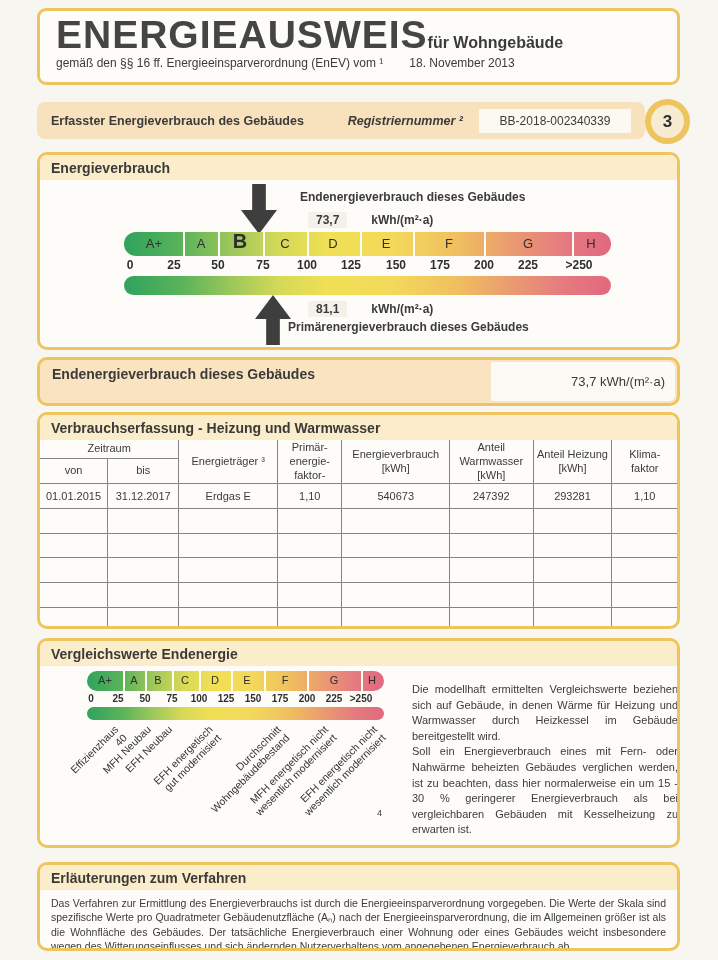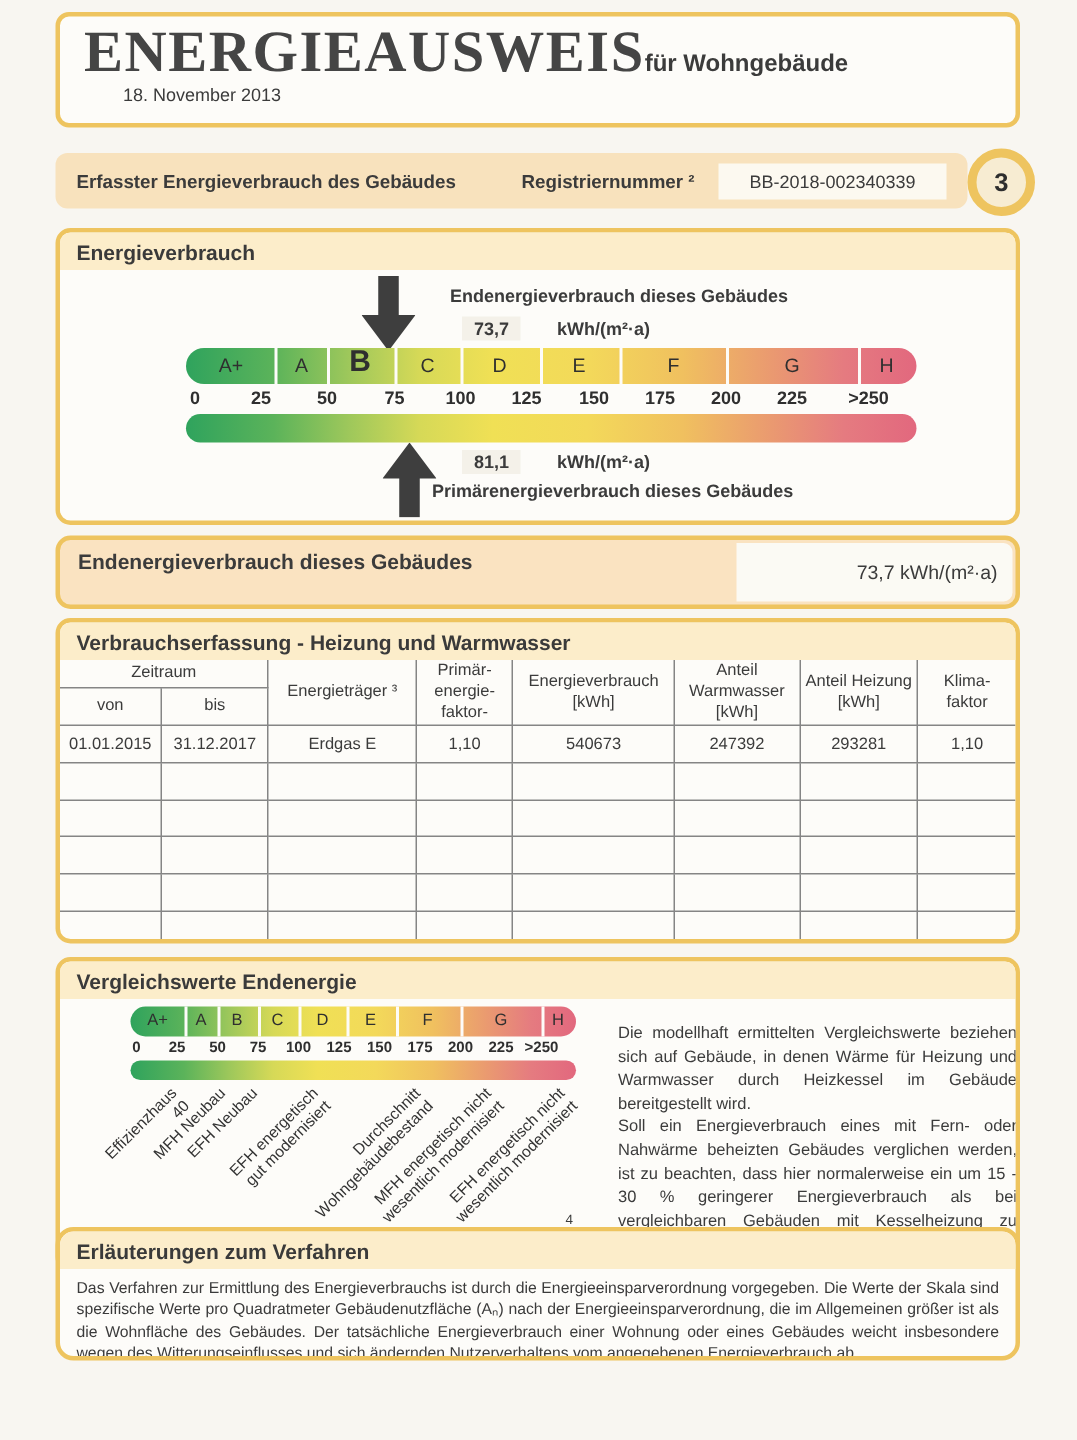--- a/index.html
+++ b/index.html
@@ -24,33 +24,33 @@
     padding:5px 11px 4px 11px;
     font-size:14px; font-weight:bold; color:#3a3a3a;
   }
   .body-area { position:relative; background:#fdfcf9; }
   .preline { white-space:pre-line; }
 
   
   #header-box { left:37px; top:8px; width:643px; height:77px; border-radius:9px; }
   #header-inner { padding:4px 16px 0 16px; }
   #title-row { display:flex; align-items:baseline; }
-  #main-title { font-size:39px; font-weight:bold; color:#454545; letter-spacing:1px; line-height:1.05;font-family:Liberation Serif, serif; }
+  #main-title { font-size:39px; font-weight:bold; color:#454545; letter-spacing:1px; line-height:1.05; }
   #sub-title { font-size:16px; font-weight:bold; }
   #law-row { font-size:12px; margin-top:0px; display:flex; }
   #law-date { margin-left:26px; }
 
   
   #meta-bar {
     position:absolute; left:37px; top:102px; width:608px; height:37px;
     background:#f8e2bd; border-radius:8px;
     display:flex; align-items:center; padding:0 14px;
   }
   #meta-title { font-size:12.5px; font-weight:bold; }
-  #register-label { font-size:12.5px; font-weight:bold; margin-left:auto; }
+  #register-label { font-size:12.5px; font-weight:bold; margin-left:auto;font-style:italic; }
   #register-box {
     width:152px; height:24px; background:#fcf9f0; margin-left:16px;
     font-size:12px; display:flex; align-items:center; justify-content:center;
   }
   #page-badge {
     position:absolute; left:645px; top:99px; width:45px; height:45px;
     border:6px solid #eec45f; border-radius:50%; background:#f7ecd2;
     display:flex; align-items:center; justify-content:center;
     font-size:17px; font-weight:bold; color:#2e2e2e;
   }
@@ -106,33 +106,34 @@
   .cmp-label {
     position:absolute; top:57px;
     transform:rotate(-45deg); transform-origin:100% 0;
     text-align:right; font-size:10.5px; line-height:1.15; color:#333;
     white-space:pre-line;
   }
   #cmp-footnote { position:absolute; left:337px; top:142px; font-size:9px; }
   #cmp-paragraphs { position:absolute; left:372px; top:16px; width:266px; font-size:11px; line-height:1.42; text-align:justify; }
 
   
-  #explanation-box { left:37px; top:818px; width:643px; height:89px;border-radius:12px; }
+  #explanation-box { left:37px; top:862px; width:643px; height:89px; }
   #explanation-text { padding:6px 11px; font-size:10.5px; line-height:1.38; text-align:justify; }
 </style>
 </head>
 <body>
 
 <div class="box" id="header-box">
   <div id="header-inner">
     <div id="title-row">
       <span id="main-title">ENERGIEAUSWEIS</span>
       <span id="sub-title">für Wohngebäude</span>
     </div>
     <div id="law-row">
+      <span>gemäß den §§ 16 ff. Energieeinsparverordnung (EnEV) vom ¹</span>
       <span id="law-date">18. November 2013</span>
     </div>
   </div>
 </div>
 
 <div id="meta-bar">
   <span id="meta-title">Erfasster Energieverbrauch des Gebäudes</span>
   <span id="register-label">Registriernummer ²</span>
   <span id="register-box">BB-2018-002340339</span>
 </div>

